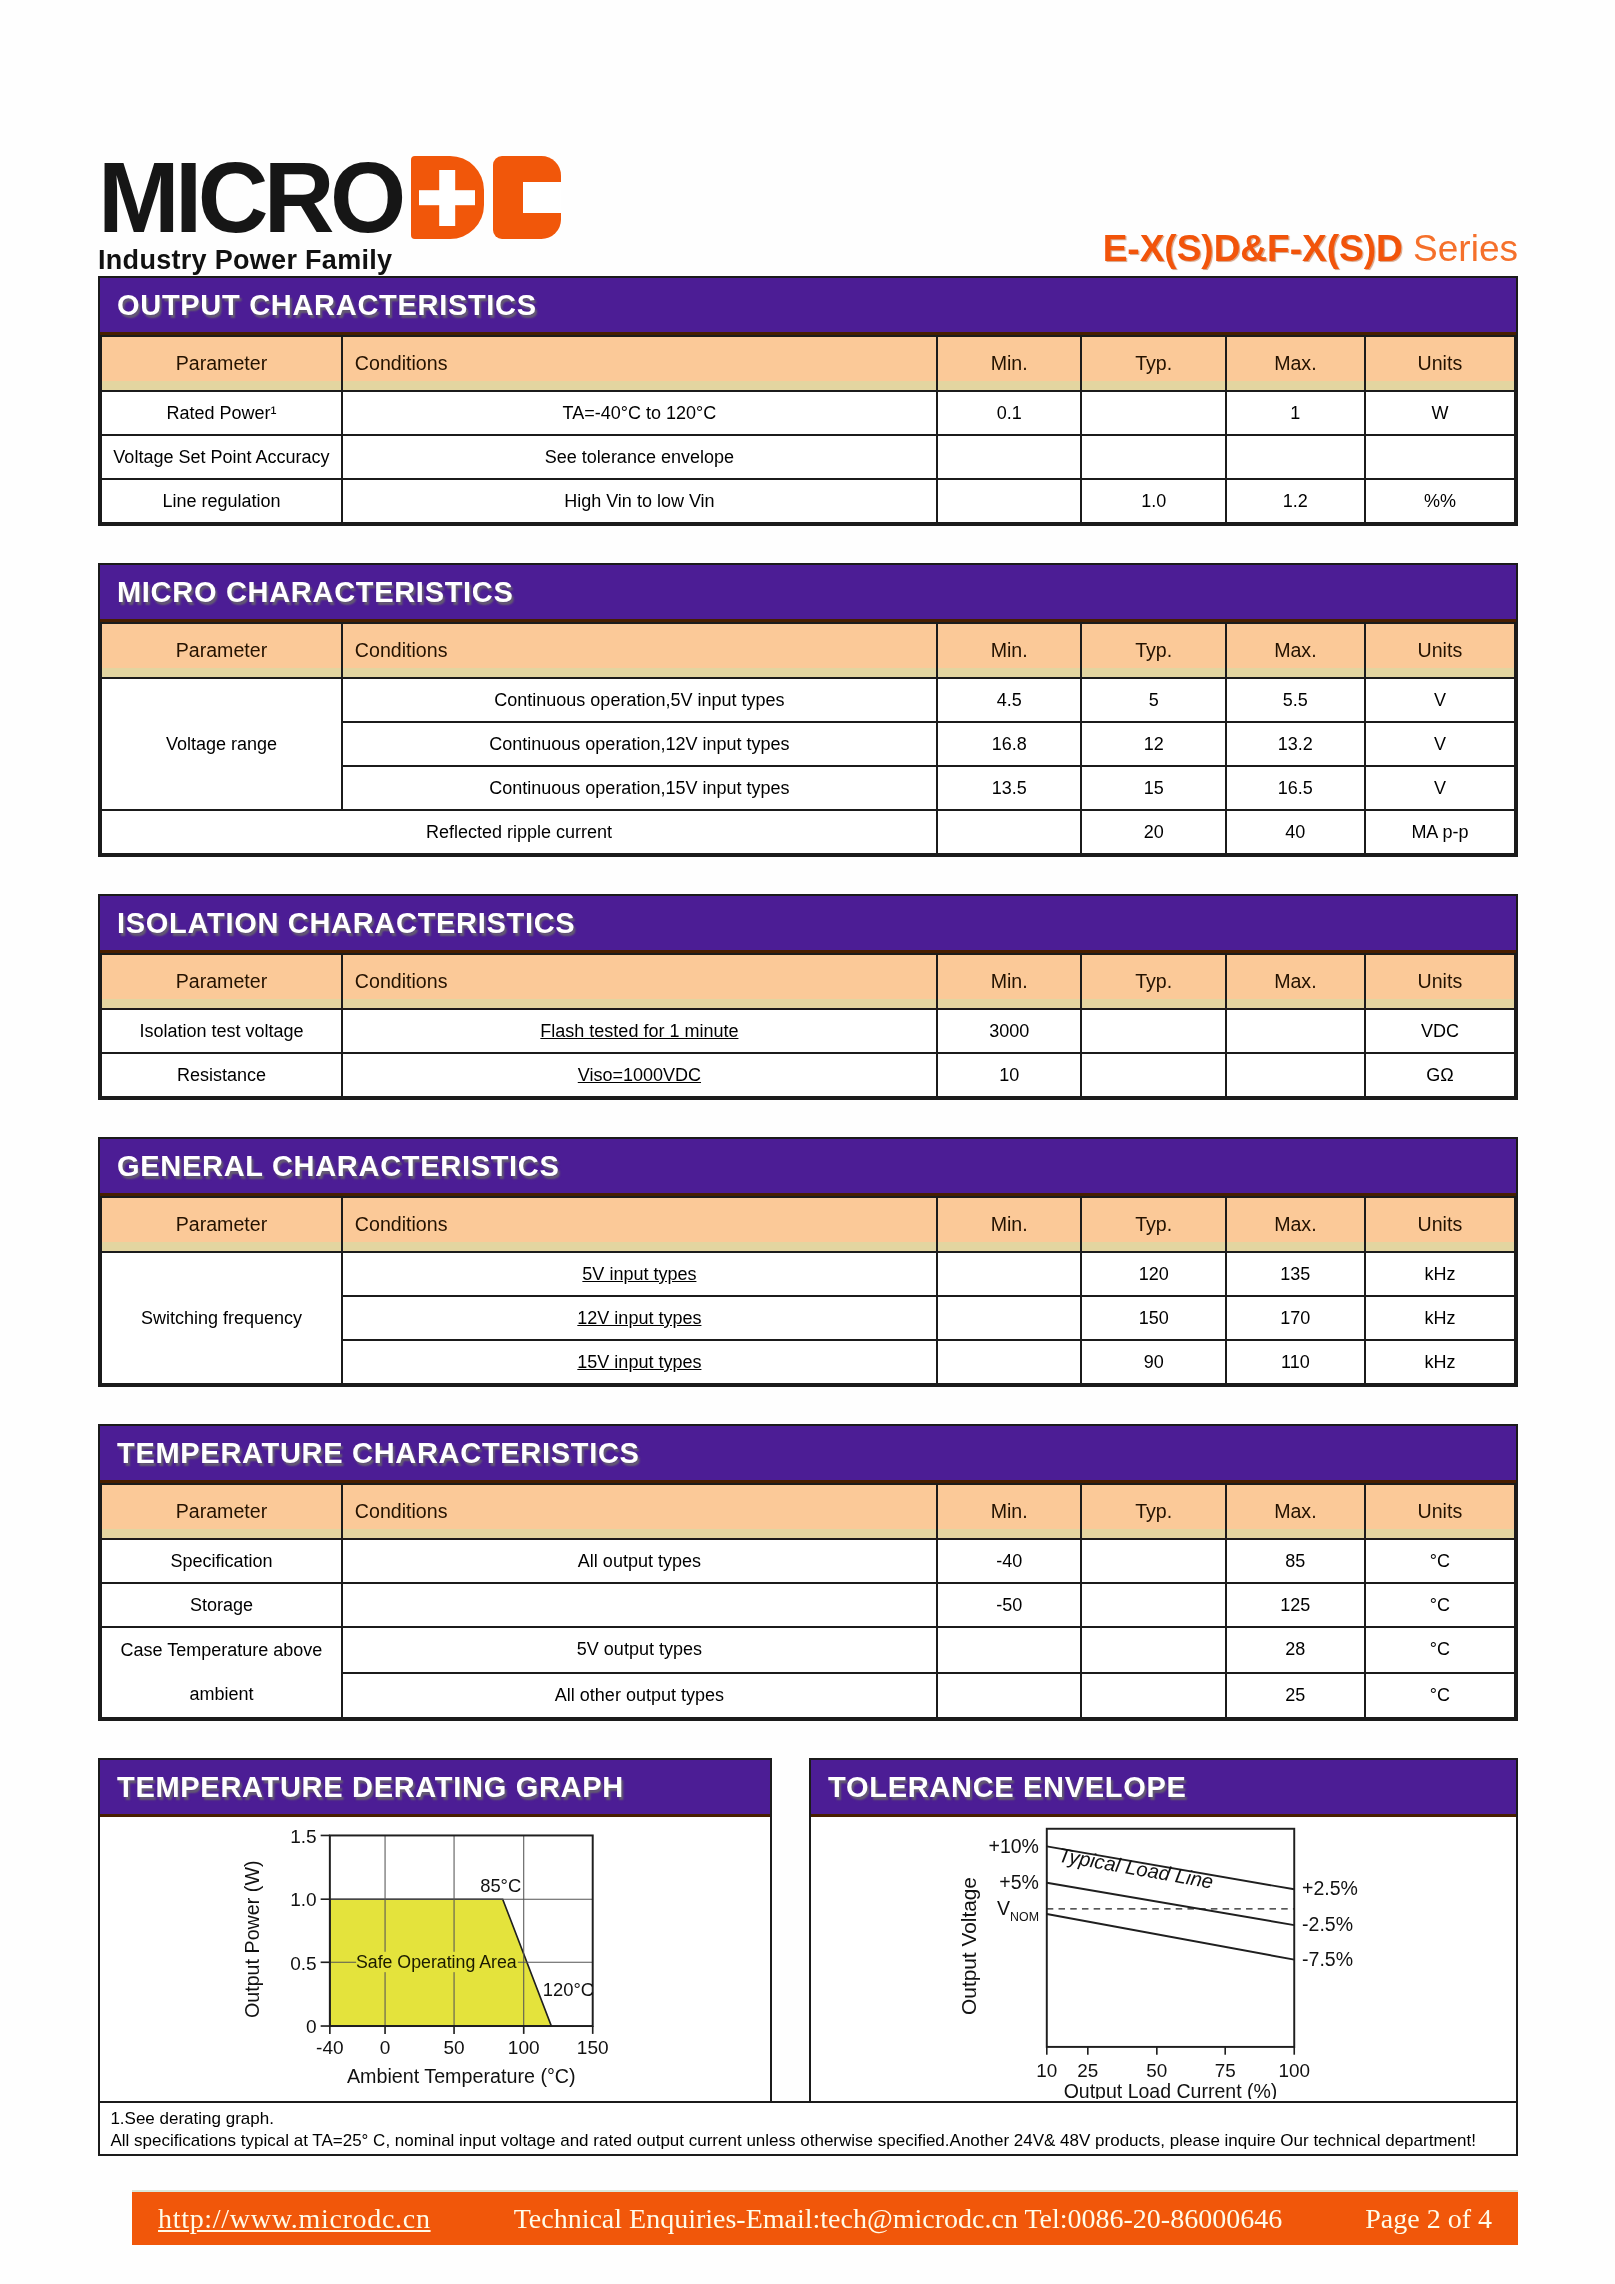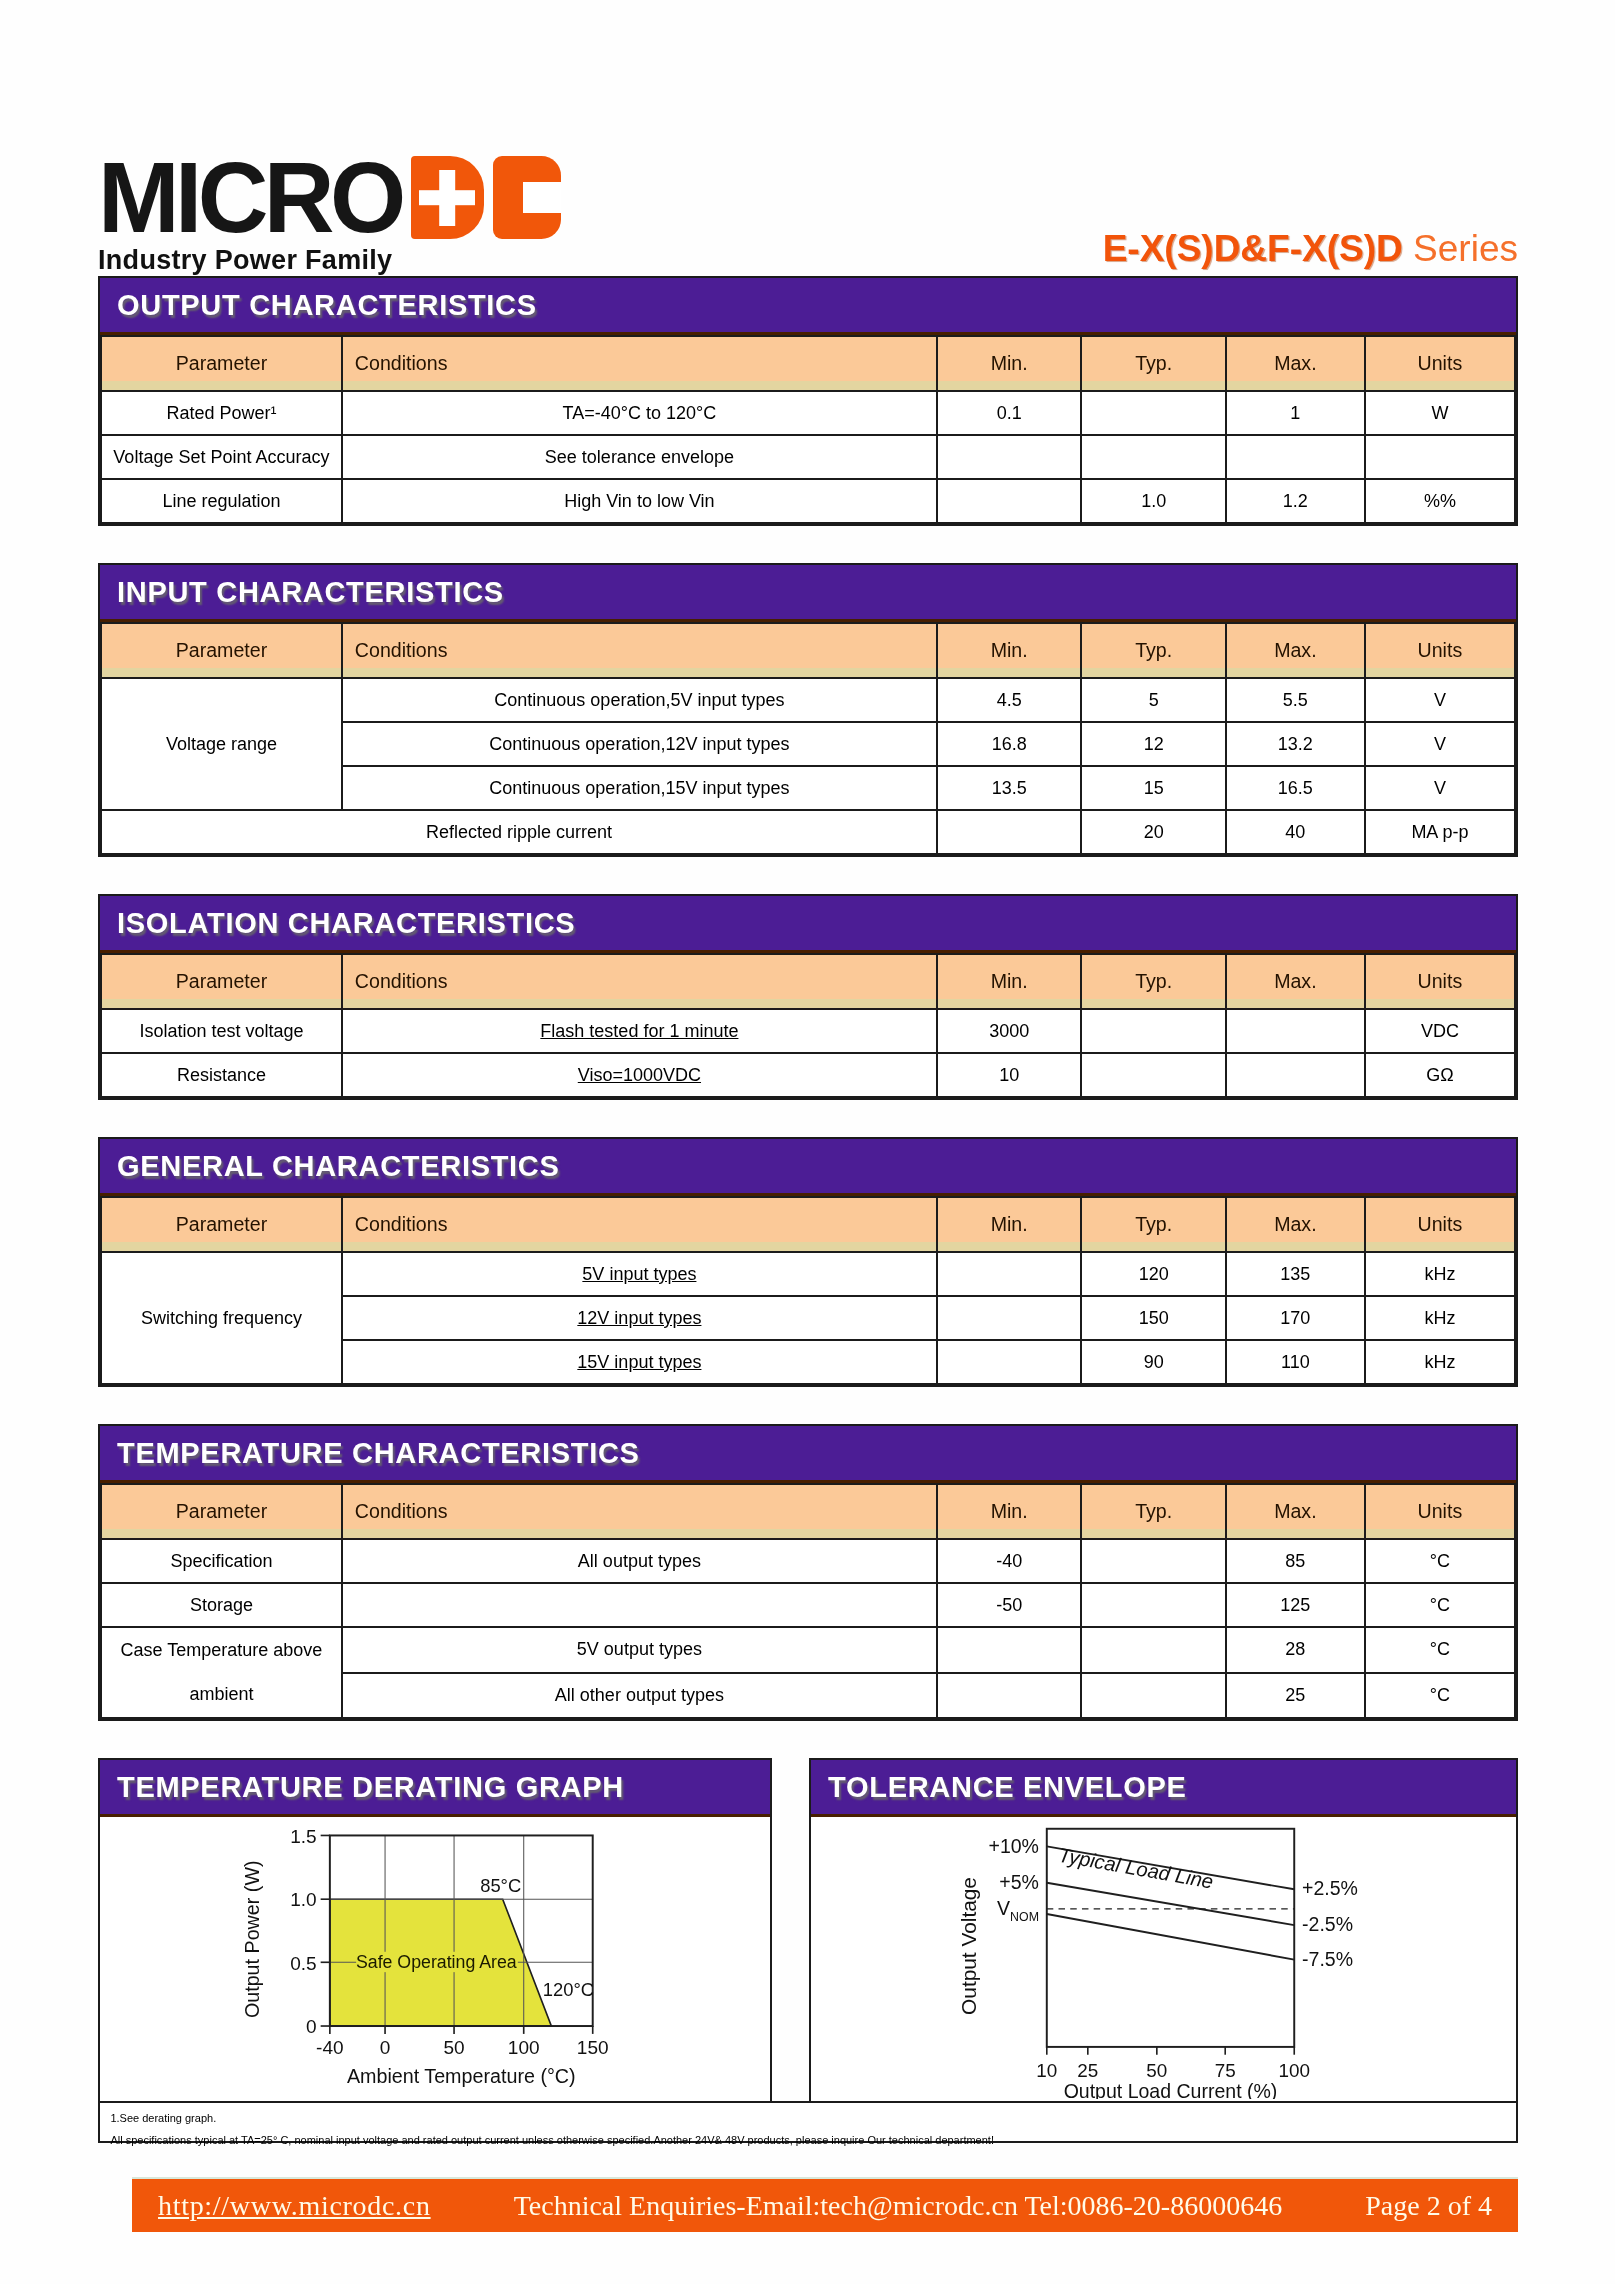--- a/index.html
+++ b/index.html
@@ -44,22 +44,22 @@
 
   
   .graphs { display:flex; gap:37px; margin-top:31px; }
   .graph-box { border:2px solid #1b1b1b; background:#fff; }
   .graph-box.left { width:678px; }
   .graph-box.right { width:713px; }
   .graph-body { height:284px; display:flex; justify-content:center; align-items:center; }
   svg { font-family:"Liberation Sans", sans-serif; }
 
   
-  .notes { border:2px solid #1b1b1b; border-top-width:2.6px; margin-top:-2px; height:42px; padding:5.2px 0 0 10.4px;
-           font-size:11px; line-height:21.5px; background:#fff; }
+  .notes { border:2px solid #1b1b1b; border-top-width:2.6px; margin-top:-2px; height:55px; padding:5.2px 0 0 10.4px;
+           font-size:17px; line-height:21.5px; background:#fff; }
   .footer { margin-top:34px; height:55px; background:#F1570A; border-top:2px solid #d9e8da; display:flex; align-items:center;
             justify-content:space-between; padding:0 26px; font-family:"Liberation Serif", serif;
             font-size:28px; color:#FFFBE8;margin-left:34px; }
   .footer .url { text-decoration:underline; letter-spacing:0.7px; }
 </style>
 </head>
 <body>
 
 <div class="page">
 <div class="content">
@@ -127,21 +127,21 @@
           <td>1.0</td>
           <td>1.2</td>
           <td>%%</td>
         </tr>
       </tbody>
     </table>
   </section>
 
   <section class="sec">
     <div class="band">
-      <span class="band-title">INPUT CHARACTERISTICS</span>
+      <span class="band-title">MICRO CHARACTERISTICS</span>
     </div>
     <table class="spec">
       <colgroup>
             <col class="c-param">
             <col class="c-cond">
             <col class="c-min">
             <col class="c-typ">
             <col class="c-max">
             <col class="c-units">
           </colgroup>

